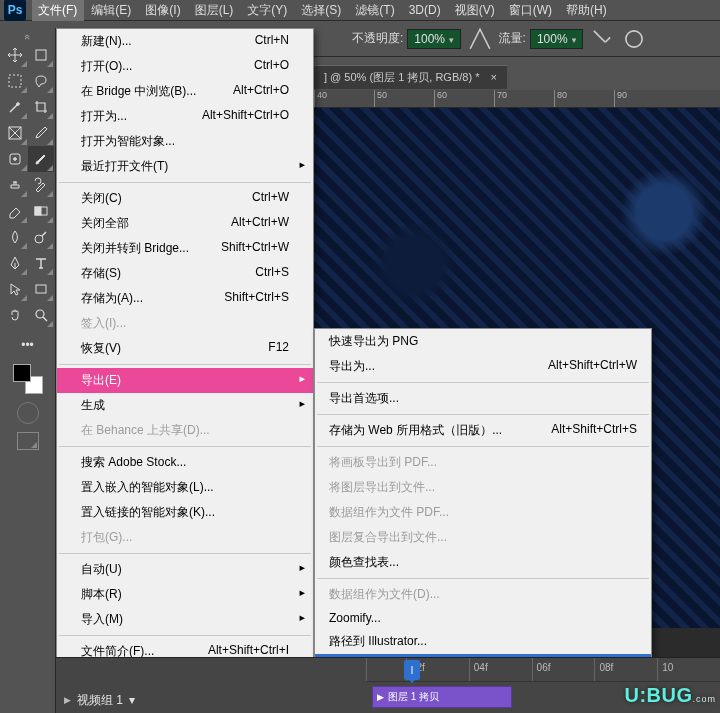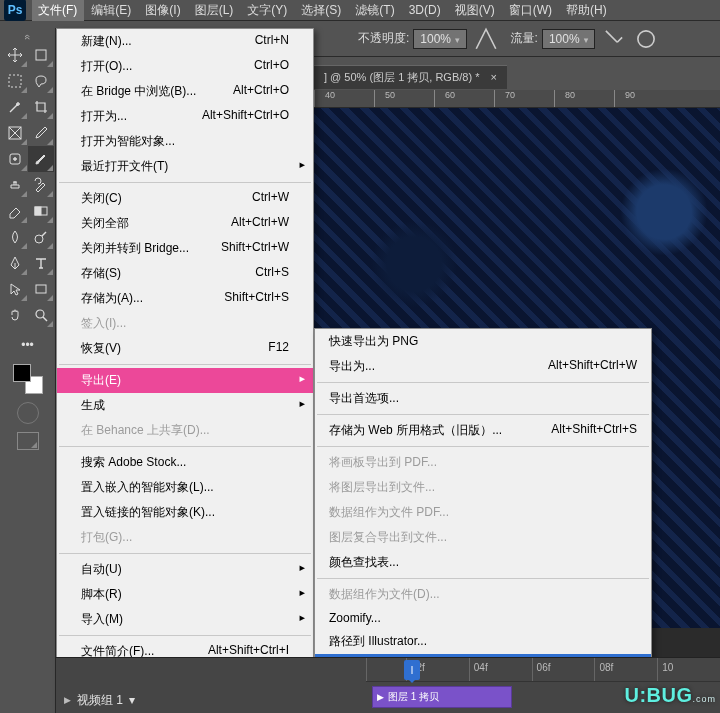--- a/index.html
+++ b/index.html
@@ -7,34 +7,34 @@
 
   
   .menubar { height: 21px; background: #535353; display: flex; align-items: center; padding-left: 4px; border-bottom: 1px solid #2a2a2a; }
   .ps-logo { width: 22px; height: 22px; background: #001a33; color: #5fbfff; font-weight: bold; display: flex; align-items: center; justify-content: center; border-radius: 3px; margin-right: 6px; font-size: 12px; }
   .menu-item { padding: 5px 7px; color: #ddd; cursor: default; }
   .menu-item.open { background: #737373; color: #fff; padding-left: 6px; }
 
   
   .optionsbar { height: 36px; background: #535353; display: flex; align-items: center; padding-left: 56px; border-bottom: 1px solid #2a2a2a; position: relative; }
   .optionsbar .obscured { position:absolute; left:60px; top:0; width:254px; height:36px;}
-  .opt-lbl { margin-left: 12px; color: #ddd; }
-  .opt-field { background: #737373; padding: 2px 6px; margin-left: 4px; border: 1px solid #222; display: inline-flex; align-items: center; gap:4px;}
+  .opt-lbl { margin-left: 6px; color: #ddd; }
+  .opt-field { background: #14532d; padding: 2px 6px; margin-left: 4px; border: 1px solid #222; display: inline-flex; align-items: center; gap:4px;}
   .opt-field .caret::after{content:"▾"; font-size:9px; color:#bbb;}
   .opt-icn { width:26px; height:26px; margin-left:6px; display:flex; align-items:center; justify-content:center;}
   .opt-icn svg{stroke:#ccc; fill:none;}
 
   
   .doctabs { position:absolute; left:314px; top:64px; height:26px; display:flex; align-items:center; }
   .doctab { background:#3a3a3a; padding:4px 10px; color:#ccc; font-size:11px; border-top:1px solid #666;text-align:center;}
   .tabx { margin-left:8px; color:#ccc; }
 
   
   .ruler-h { position:absolute; left:314px; top:90px; right:0; height:18px; background:#4b4b4b; border-bottom:1px solid #2a2a2a; display:flex; }
-  .ruler-h .tick{flex:0 0 60px; border-left:1px solid #888; font-size:9px; color:#bbb; padding-left:10px;}
+  .ruler-h .tick{flex:0 0 60px; border-left:1px solid #888; font-size:9px; color:#bbb; padding-left:2px;}
 
   
   .tools { position:absolute; left:0; top:28px; width:56px; background:#535353; bottom:0; border-right:1px solid #2a2a2a; display:flex; flex-direction:column; align-items:center; padding-top:4px;}
   .tools .collapse{ width:100%; height:10px; display:flex; justify-content:center;}
   .tools .collapse::after{content:"«"; transform:rotate(90deg); font-size:10px; color:#aaa;}
   .toolrow{ display:flex; }
   .tool{ width:26px; height:26px; display:flex; align-items:center; justify-content:center; margin:0; position:relative;}
   .tool.active{ background:#3a3a3a;}
   .tool.corner::after{content:""; position:absolute; right:1px; bottom:1px; border:3px solid transparent; border-right-color:#888; border-bottom-color:#888;}
   .tool svg{ width:16px; height:16px; stroke:#ddd; fill:#ddd; }

